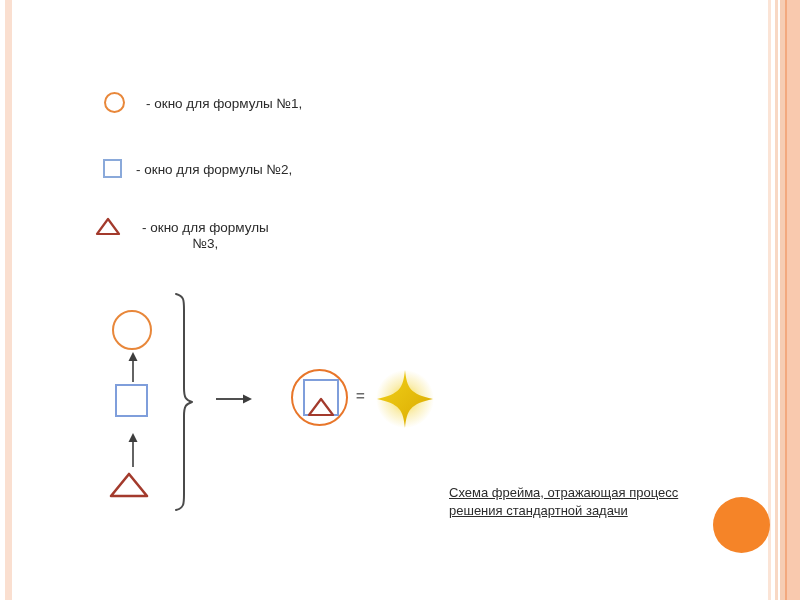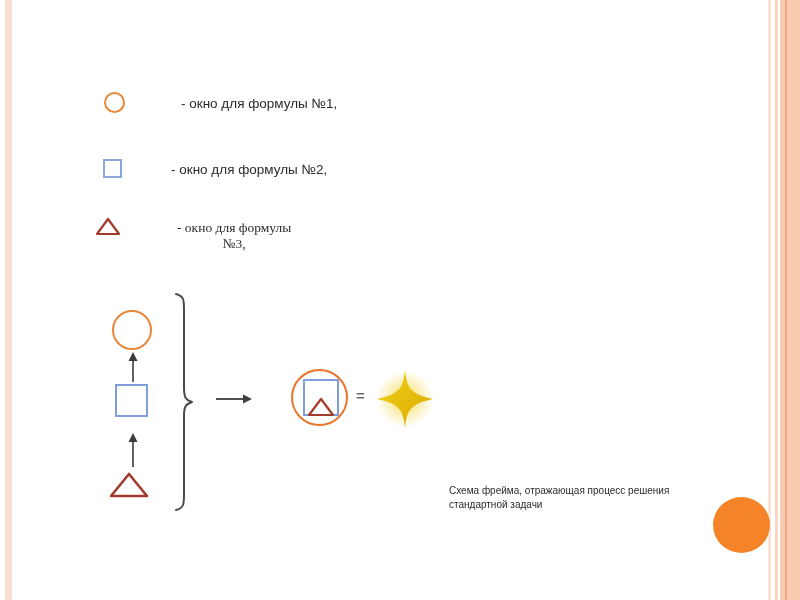--- a/index.html
+++ b/index.html
@@ -46,36 +46,35 @@
   }
 
   
   .legend-row {
     position: absolute;
     display: flex;
     align-items: flex-start;
   }
   .legend-1 { left: 92px;  top: 92px;  }
   .legend-2 { left: 90px;  top: 158px; align-items: flex-end; }
-  .legend-3 { left: 86px;  top: 216px; font-family: Liberation Serif, serif; }
+  .legend-3 { left: 86px;  top: 216px; }
 
   .legend-icon-wrap {
     width: 44px;
     flex: 0 0 44px;
     display: flex;
     align-items: center;
     justify-content: center;
   }
   .legend-text {
     font-size: 13.5px;
     color: #2b2b2b;
     line-height: 1.22;
     padding-top: 4px;
     white-space: pre-line;
-    margin-left: 35px;
   }
   .legend-1 .legend-text { padding-left: 10px; }
   .legend-2 .legend-text { padding-left: 2px;  }
   .legend-3 .legend-text { padding-left: 12px; text-align: center; }
 
   
   .ring-sm {
     width: 21px; height: 21px;
     border: 2.2px solid #e8873a;
     border-radius: 50%;
@@ -143,23 +142,24 @@
     left: 374px; top: 368px;
     width: 62px; height: 62px;
   }
 
   
   .caption {
     position: absolute;
     left: 449px;
     top: 484px;
     width: 250px;
-    font-size: 10px;
+    font-size: 13px;
     color: #2b2b2b;
     line-height: 1.38;
+    text-decoration: underline;
   }
 </style>
 </head>
 <body>
 
 <div id="slide">
 
   <div class="stripe stripe-left-1"></div>
   <div class="stripe stripe-r-a"></div>
   <div class="stripe stripe-r-b"></div>

